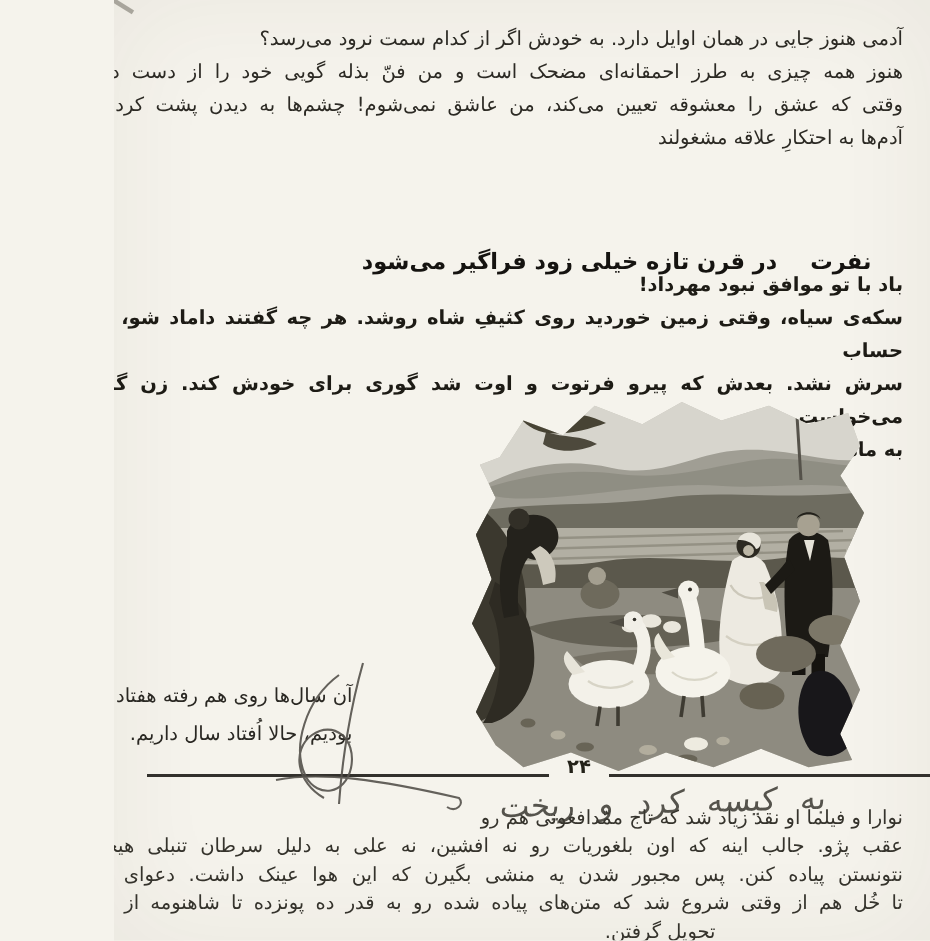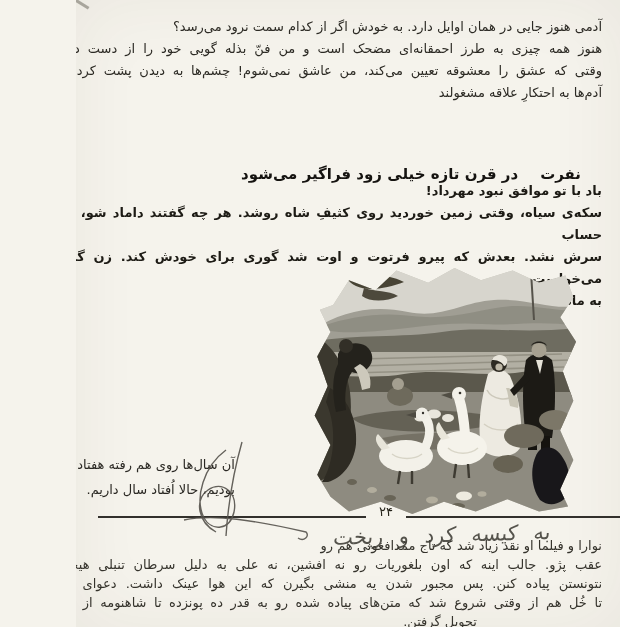--- a/index.html
+++ b/index.html
@@ -37,21 +37,21 @@
   .caption{
     position:absolute;right:385px;width:215px;top:452px;
     font-size:13px;line-height:25px;text-align:right;color:#2a2823;
   }
   .signature{position:absolute;left:88px;top:436px;z-index:4;}
   .rule{position:absolute;top:516px;height:2px;background:#32302c;}
   .rule-a{left:22px;width:268px;}
   .rule-b{left:330px;width:272px;}
   .pagenum{
     position:absolute;left:291px;top:504px;width:38px;text-align:center;
-    font-size:13px;font-weight:normal;color:#242219;
+    font-size:13px;font-weight:bold;color:#242219;
   }
   .footer{top:536px;color:#35332c;}
   .footer .ln{line-height:19px;}
   .l1{display:flex;justify-content:space-between;}
   .lastline{text-align:right;padding-right:125px;}
   .handwriting{
     position:absolute;left:232px;top:523px;width:268px;z-index:5;
     font-size:21px;color:#3a3831;text-align:center;direction:rtl;
     letter-spacing:1px;word-spacing:9px;opacity:.85;
     transform:rotate(-1.5deg) skewX(-6deg);

